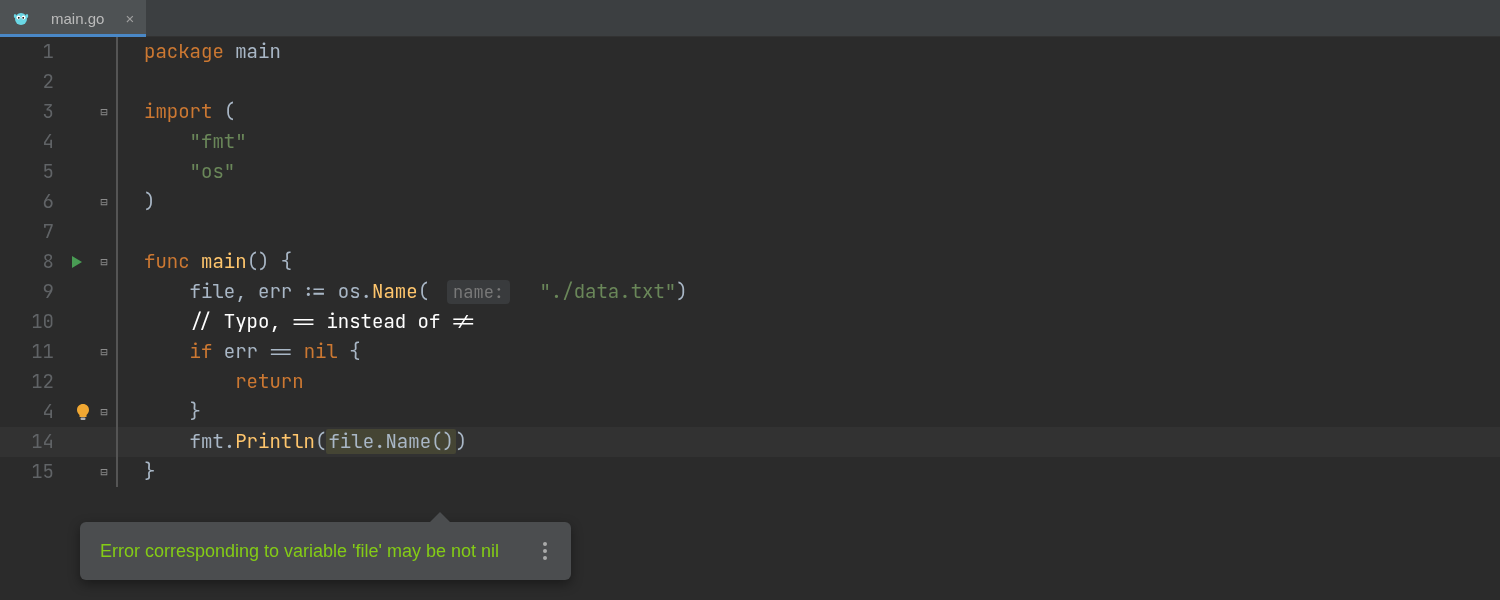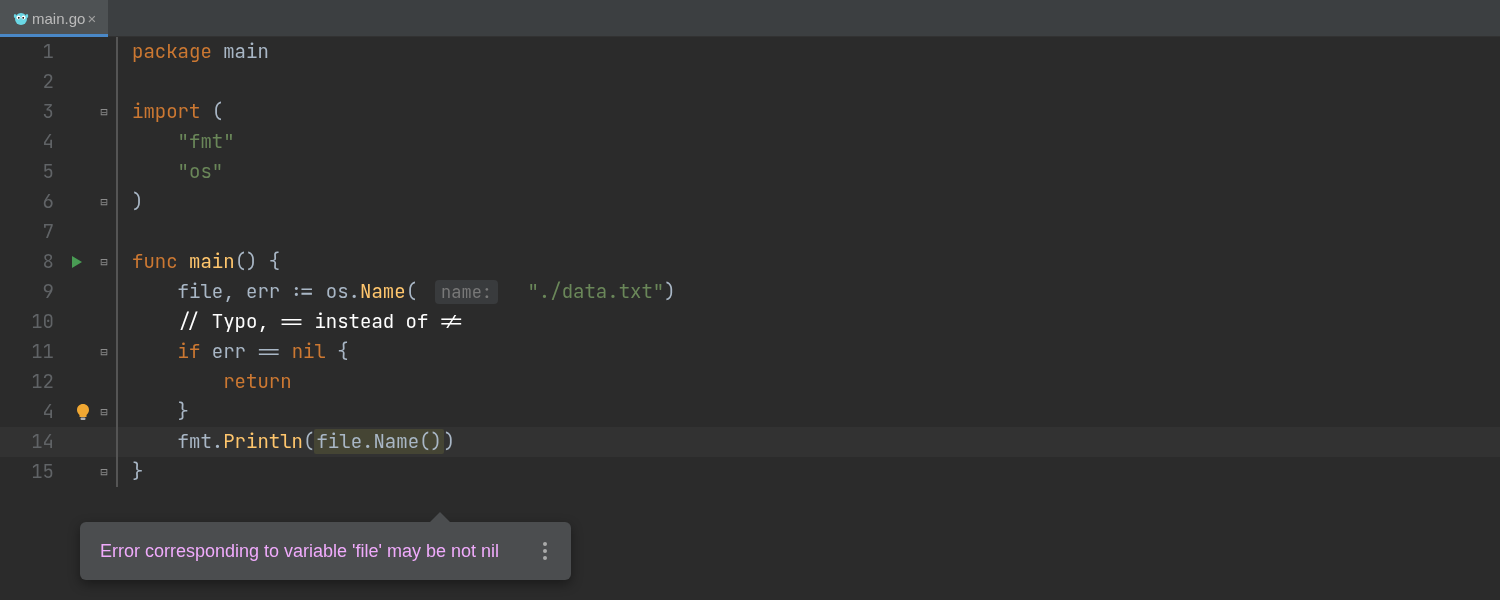--- a/index.html
+++ b/index.html
@@ -1,38 +1,38 @@
 <!DOCTYPE html>
 <html><head>
 <meta charset="utf-8">
 <style>
   html,body{margin:0;padding:0;width:1500px;height:600px;background:#2b2b2b;font-family:sans-serif;overflow:hidden}
   .tab-bar{height:36px;background:#3c3f41;display:flex;align-items:stretch;border-bottom:1px solid #323232}
-  .tab{display:flex;align-items:center;gap:2px;padding:0 12px;background:#4e5254;font-size:15px;color:#bbb;position:relative}
+  .tab{display:flex;align-items:center;gap:21px;padding:0 12px;background:#4e5254;font-size:15px;color:#bbb;position:relative}
   .tab.active::after{content:"";position:absolute;left:0;right:0;bottom:-1px;height:3px;background:#4a88c7}
   .tab .close-x{font-size:15px;color:#a0a0a0;cursor:pointer;line-height:1}
   .tab .icon{width:18px;height:18px;display:flex;align-items:center;justify-content:center}
   .editor{position:relative;font-family:"JetBrains Mono",Menlo,Consolas,monospace;font-size:19px;line-height:30px;background:#2b2b2b}
   .row{display:flex;height:30px;align-items:center}
   .row.hl{background:#323232}
   .gutter-num{width:54px;text-align:right;color:#606366;padding-right:8px;user-select:none;font-family:"JetBrains Mono",Menlo,Consolas,monospace}
   .gutter-run{width:30px;display:flex;align-items:center;justify-content:center}
   .gutter-fold{width:24px;display:flex;align-items:center;justify-content:center;color:#606366}
   .vline{width:2px;background:#555;align-self:stretch}
-  .code{padding-left:14px;white-space:pre;color:#a9b7c6}
+  .code{padding-left:26px;white-space:pre;color:#a9b7c6}
   .kw{color:#cc7832}
   .str{color:#6a8759}
   .cmt{color:#ffffff}
   .fn{color:#ffc66d}
   .ident{color:#a9b7c6}
   .hint{color:#787878;background:#393b3d;border-radius:4px;padding:1px 6px;margin:0 18px;font-size:17px}
   .warn-bg{background:rgba(82,81,53,0.6);border-radius:2px;padding:0 2px}
   .fold-ic{font-size:12px;color:#8a8a8a}
   .play{color:#499c54}
-  .tooltip{position:absolute;left:80px;top:485px;background:#4b4d4f;color:#f0abfc;padding:14px 20px;border-radius:6px;font-size:18px;font-family:sans-serif;display:flex;align-items:center;gap:40px;box-shadow:0 4px 12px rgba(0,0,0,0.4)}
+  .tooltip{position:absolute;left:80px;top:485px;background:#4b4d4f;color:#84cc16;padding:14px 20px;border-radius:6px;font-size:18px;font-family:sans-serif;display:flex;align-items:center;gap:40px;box-shadow:0 4px 12px rgba(0,0,0,0.4)}
   .tooltip::before{content:"";position:absolute;top:-10px;left:350px;border-left:10px solid transparent;border-right:10px solid transparent;border-bottom:10px solid #4b4d4f}
   .kebab{display:flex;flex-direction:column;gap:3px;cursor:pointer;padding:4px}
   .kebab span{width:4px;height:4px;background:#aaa;border-radius:50%}
 </style>
 </head>
 <body>
 
 <div class="tab-bar">
   <div class="tab active">
     <span class="icon">

